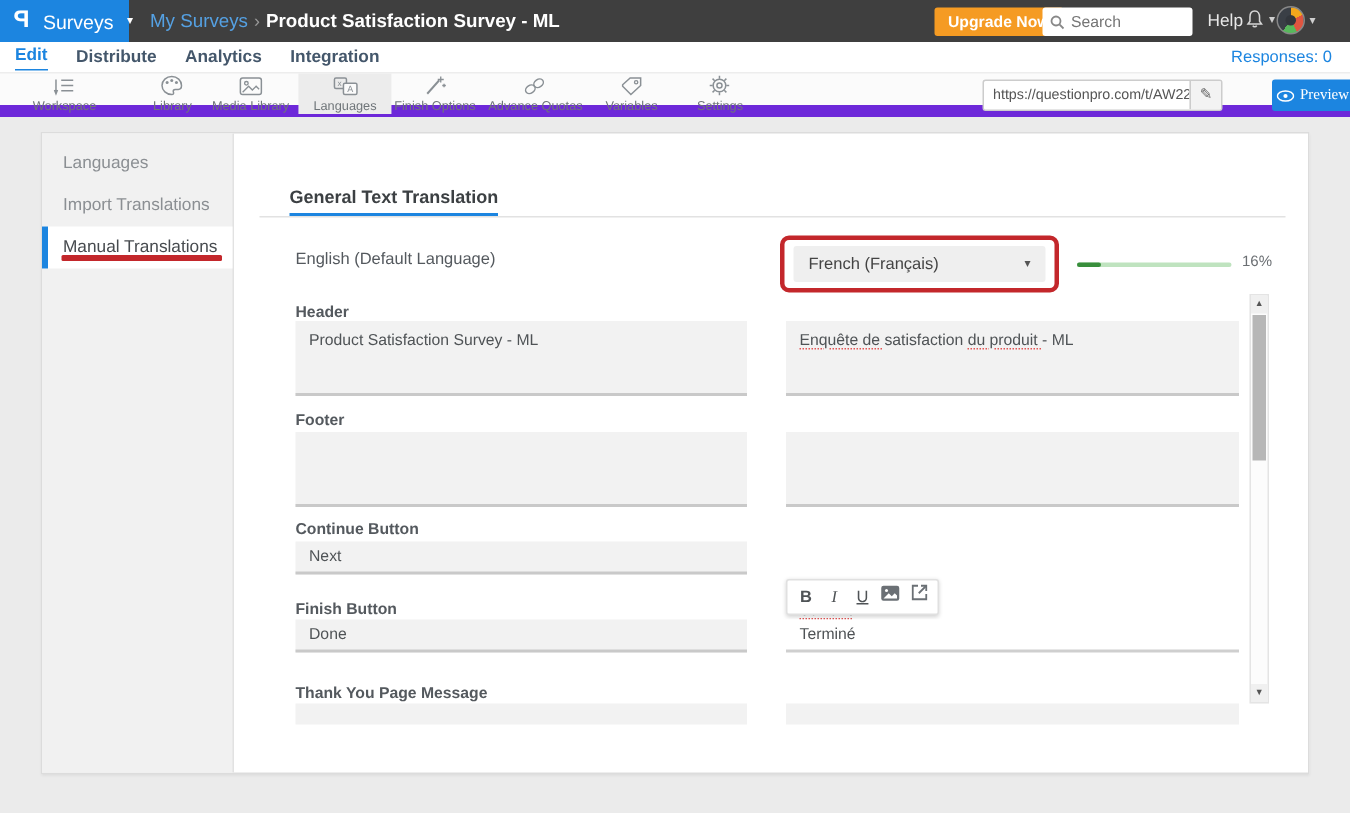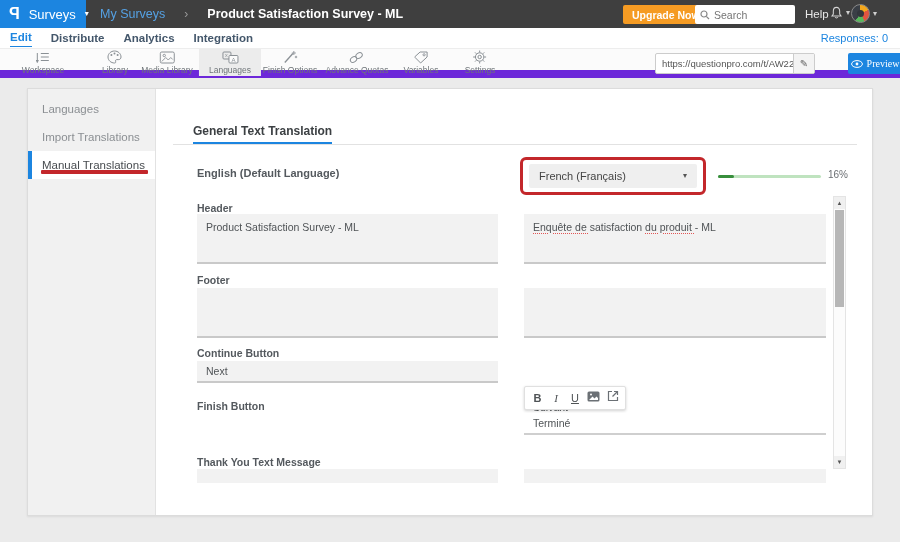--- a/index.html
+++ b/index.html
@@ -6,21 +6,21 @@
   html,body { width:900px; height:542px; overflow:hidden; }
   body { font-family:"Liberation Sans", sans-serif; background:#ebebeb; position:relative; }
 
   
   .topbar { position:absolute; left:0; top:0; width:900px; height:28px; background:#3f3f3f; z-index:30; }
   .logo-wrap { position:absolute; left:0; top:0; width:86px; height:28px; background:#1c85e0; color:#fff;
                display:flex; align-items:center; padding-left:9px; gap:9px; cursor:pointer; }
   .logo-glyph { font-size:16px; font-weight:bold; transform:scaleX(-1); }
   .product-label { font-size:13px; }
   .caret { font-size:8px; line-height:1; }
-  .breadcrumb { position:absolute; left:100px; top:0; height:28px; display:flex; align-items:center; gap:19px; }
+  .breadcrumb { position:absolute; left:100px; top:0; height:28px; display:flex; align-items:center; gap:4px; }
   .bc-parent { color:#55a1e3; font-size:12.5px; cursor:pointer; }
   .bc-sep { color:#9a9a9a; font-size:12px; }
   .bc-current { color:#fff; font-size:12.5px; font-weight:bold; }
   .upgrade-btn { position:absolute; left:623px; top:5px; height:19px; padding:0 9px; background:#f59b23; color:#fff;
                  border:none; border-radius:2px; font-size:10.5px; font-weight:bold; font-family:inherit; cursor:pointer; }
   .searchbox { position:absolute; left:695px; top:5px; width:100px; height:19px; background:#fff; border-radius:2px;
                display:flex; align-items:center; padding:0 5px; gap:4px; }
   .searchbox input { border:none; outline:none; width:74px; font-size:10.5px; font-family:inherit; color:#333; background:transparent; }
   .help-link { position:absolute; left:805px; top:0; height:28px; line-height:28px; color:#e8e8e8; font-size:11.5px; cursor:pointer; }
   .bell-wrap { position:absolute; left:829px; top:5px; display:flex; align-items:center; gap:2px; color:#cfcfcf; cursor:pointer; }
@@ -64,21 +64,21 @@
   .red-underline { position:absolute; left:13px; top:81px; width:107px; height:4px; background:#c3272b; border-radius:1px; }
 
   .content { position:absolute; left:128px; top:0; width:717px; height:100%; }
 
   .tabs-row { position:absolute; left:0; top:32px; width:100%; height:24px; }
   .tabs-divider { position:absolute; left:17px; top:55px; width:684px; height:0; border-bottom:1px solid #e2e2e2; }
   .tab { position:absolute; top:0; height:23px; font-size:12px; font-weight:bold; cursor:pointer; line-height:20px; }
   .tab.active { left:37px; color:#3c4043; border-bottom:2px solid #1c85e0; }
   .tab.inactive { left:200px; color:#71767b; }
 
-  .lang-label { position:absolute; left:41px; top:78px; font-size:11px; font-weight:bold; color:#54595e; }
+  .lang-label { position:absolute; left:41px; top:78px; font-size:11px; font-weight:normal; color:#54595e; }
   .lang-select { position:absolute; left:373px; top:75px; width:168px; height:24px; background:#efefef; border-radius:2px;
                  display:flex; align-items:center; justify-content:space-between; padding:0 10px; font-size:11px; color:#444;
                  cursor:pointer; }
   .lang-select .caret { color:#555; }
   .annotation-box { position:absolute; left:364px; top:68px; width:186px; height:38px; border:3px solid #c3272b;
                     border-radius:6px; pointer-events:none; }
   .progress-track { position:absolute; left:562px; top:86px; width:103px; height:3px; background:#bfe3bf; border-radius:2px; }
   .progress-fill { height:3px; background:#388e3c; border-radius:2px; width:16%; }
   .progress-label { position:absolute; left:672px; top:80px; font-size:10px; color:#6b6f73; }
 
@@ -327,20 +327,21 @@
             <path d="M2 9 L5.5 5.5 L7.5 7.5 L9.5 5.5 L11 7 L11 9 Z" fill="#fff"></path>
           </svg></span>
       <span class="fmt-btn"><svg width="12" height="12" viewBox="0 0 12 12">
             <path d="M5 1.5 L1.5 1.5 L1.5 10.5 L10.5 10.5 L10.5 7" fill="none" stroke="#6b7075" stroke-width="1.2"></path>
             <path d="M7 1.5 L10.5 1.5 L10.5 5" fill="none" stroke="#6b7075" stroke-width="1.2"></path>
             <line x1="10.5" y1="1.5" x2="5.5" y2="6.5" stroke="#6b7075" stroke-width="1.2"></line>
           </svg></span>
     </div>
 
     <span class="f-label" style="left:41px; top:311px;">Finish Button</span>
+    <div class="field h22 src-col" style="top:324px;">Done</div>
     <div class="field h22 tgt-col tgt-white" style="top:324px;">Terminé</div>
 
-    <span class="f-label" style="left:41px; top:367px;">Thank You Text Message</span>
+    <span class="f-label" style="left:41px; top:367px;">Thank You Page Message</span>
     <div class="field src-col" style="top:380px; height:9px; border-bottom:none;"></div>
     <div class="field tgt-col" style="top:380px; height:9px; border-bottom:none;"></div>
 
   </div>
 </section>
 
 </body></html>

